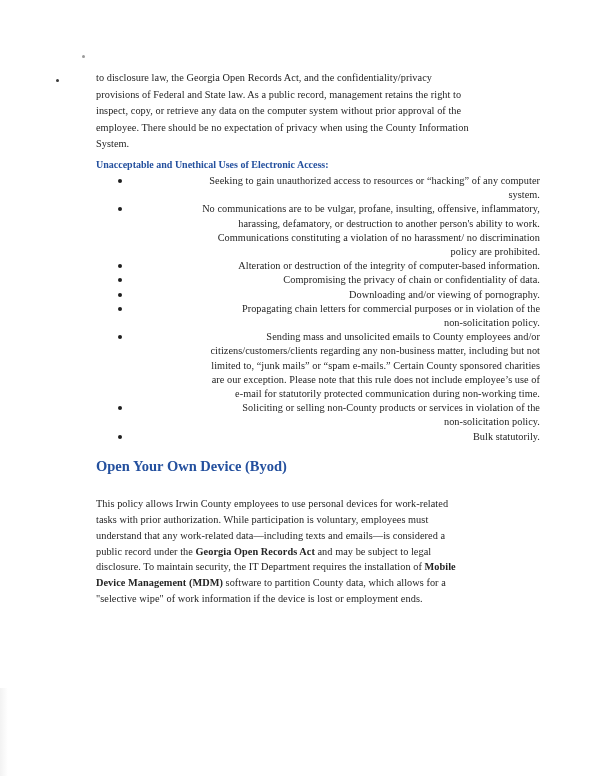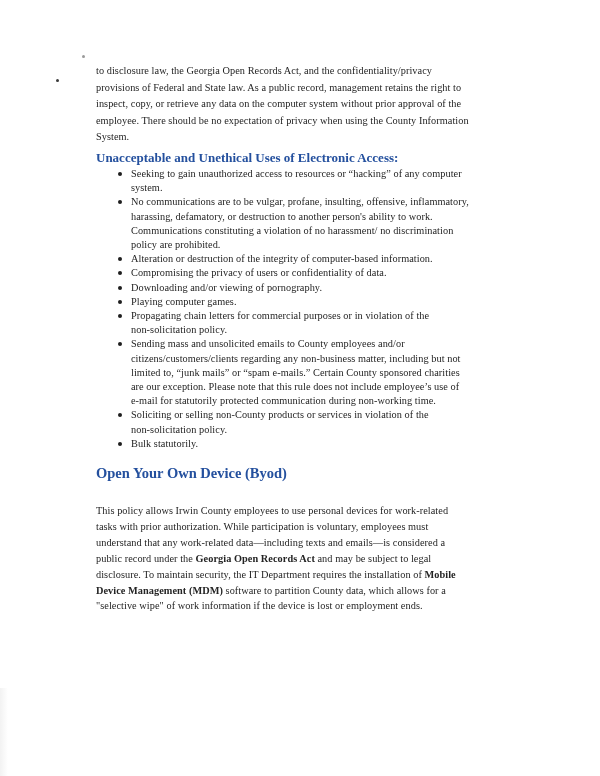--- a/index.html
+++ b/index.html
@@ -33,43 +33,44 @@
   .edge-shade {
     position: absolute;
     left: 0; top: 688px;
     width: 8px; height: 88px;
     background: linear-gradient(90deg, #efefef, #ffffff);
     opacity: .8;
   }
   .content {
     position: absolute;
     left: 96px;
-    top: 63px;
+    top: 70px;
     width: 444px;
   }
   .para {
     margin: 0;
     font-size: 10.3px;
     line-height: 16.6px;
     letter-spacing: 0.05px;
     white-space: pre;
   }
   .heading-blue {
     color: #24509e;
     font-weight: bold;
   }
   .h-section {
     margin: 4px 0 0 0;
-    font-size: 13px;
+    font-size: 10px;
     line-height: 15px;
   }
   .bullets {
     list-style: none;
     margin: 2px 0 0 0;
     padding: 0;
+    text-align: right;
   }
   .bullets li {
     position: relative;
     padding-left: 35px;
   }
   .bullet-dot {
     position: absolute;
     left: 22px;
     top: 5px;
     width: 4px;
@@ -128,29 +129,25 @@
 harassing, defamatory, or destruction to another person's ability to work.
 Communications constituting a violation of no harassment/ no discrimination
 policy are prohibited.</span>
       </li>
       <li>
         <span class="bullet-dot"></span>
         <span class="li-text">Alteration or destruction of the integrity of computer-based information.</span>
       </li>
       <li>
         <span class="bullet-dot"></span>
-        <span class="li-text">Compromising the privacy of users or confidentiality of data.</span>
+        <span class="li-text">Compromising the privacy of chain or confidentiality of data.</span>
       </li>
       <li>
         <span class="bullet-dot"></span>
         <span class="li-text">Downloading and/or viewing of pornography.</span>
-      </li>
-      <li>
-        <span class="bullet-dot"></span>
-        <span class="li-text">Playing computer games.</span>
       </li>
       <li>
         <span class="bullet-dot"></span>
         <span class="li-text">Propagating chain letters for commercial purposes or in violation of the
 non-solicitation policy.</span>
       </li>
       <li>
         <span class="bullet-dot"></span>
         <span class="li-text">Sending mass and unsolicited emails to County employees and/or
 citizens/customers/clients regarding any non-business matter, including but not

